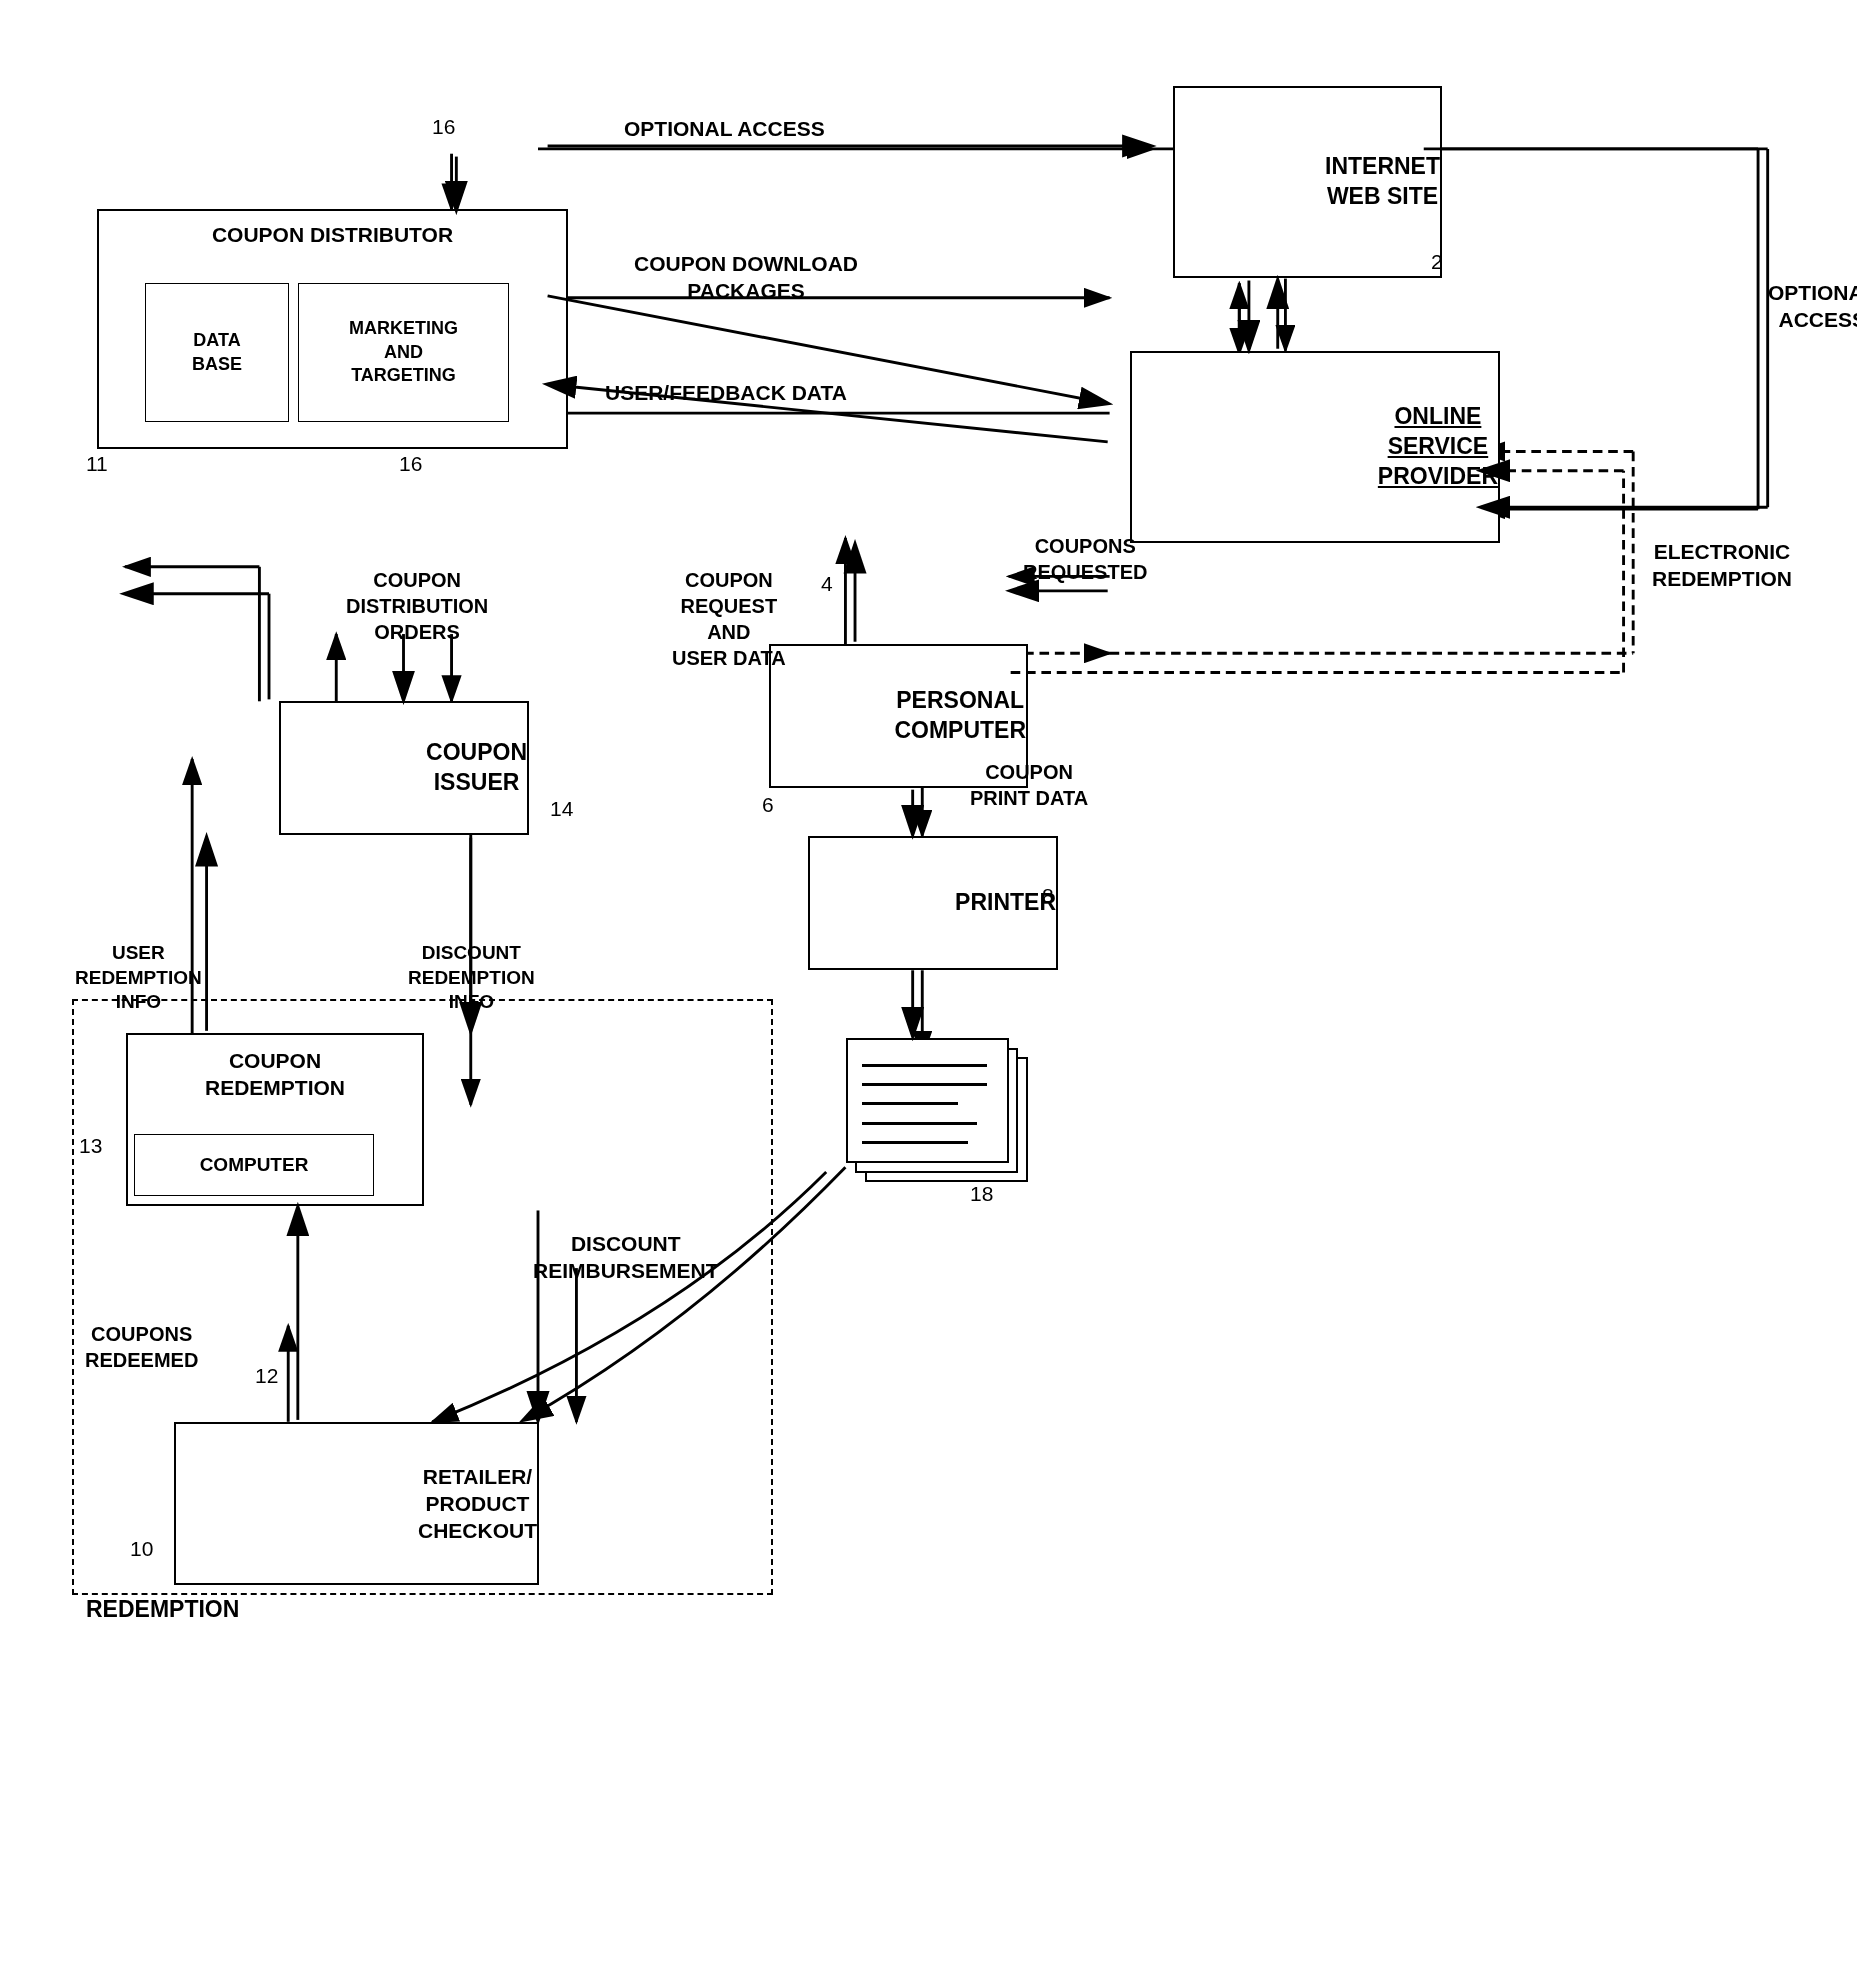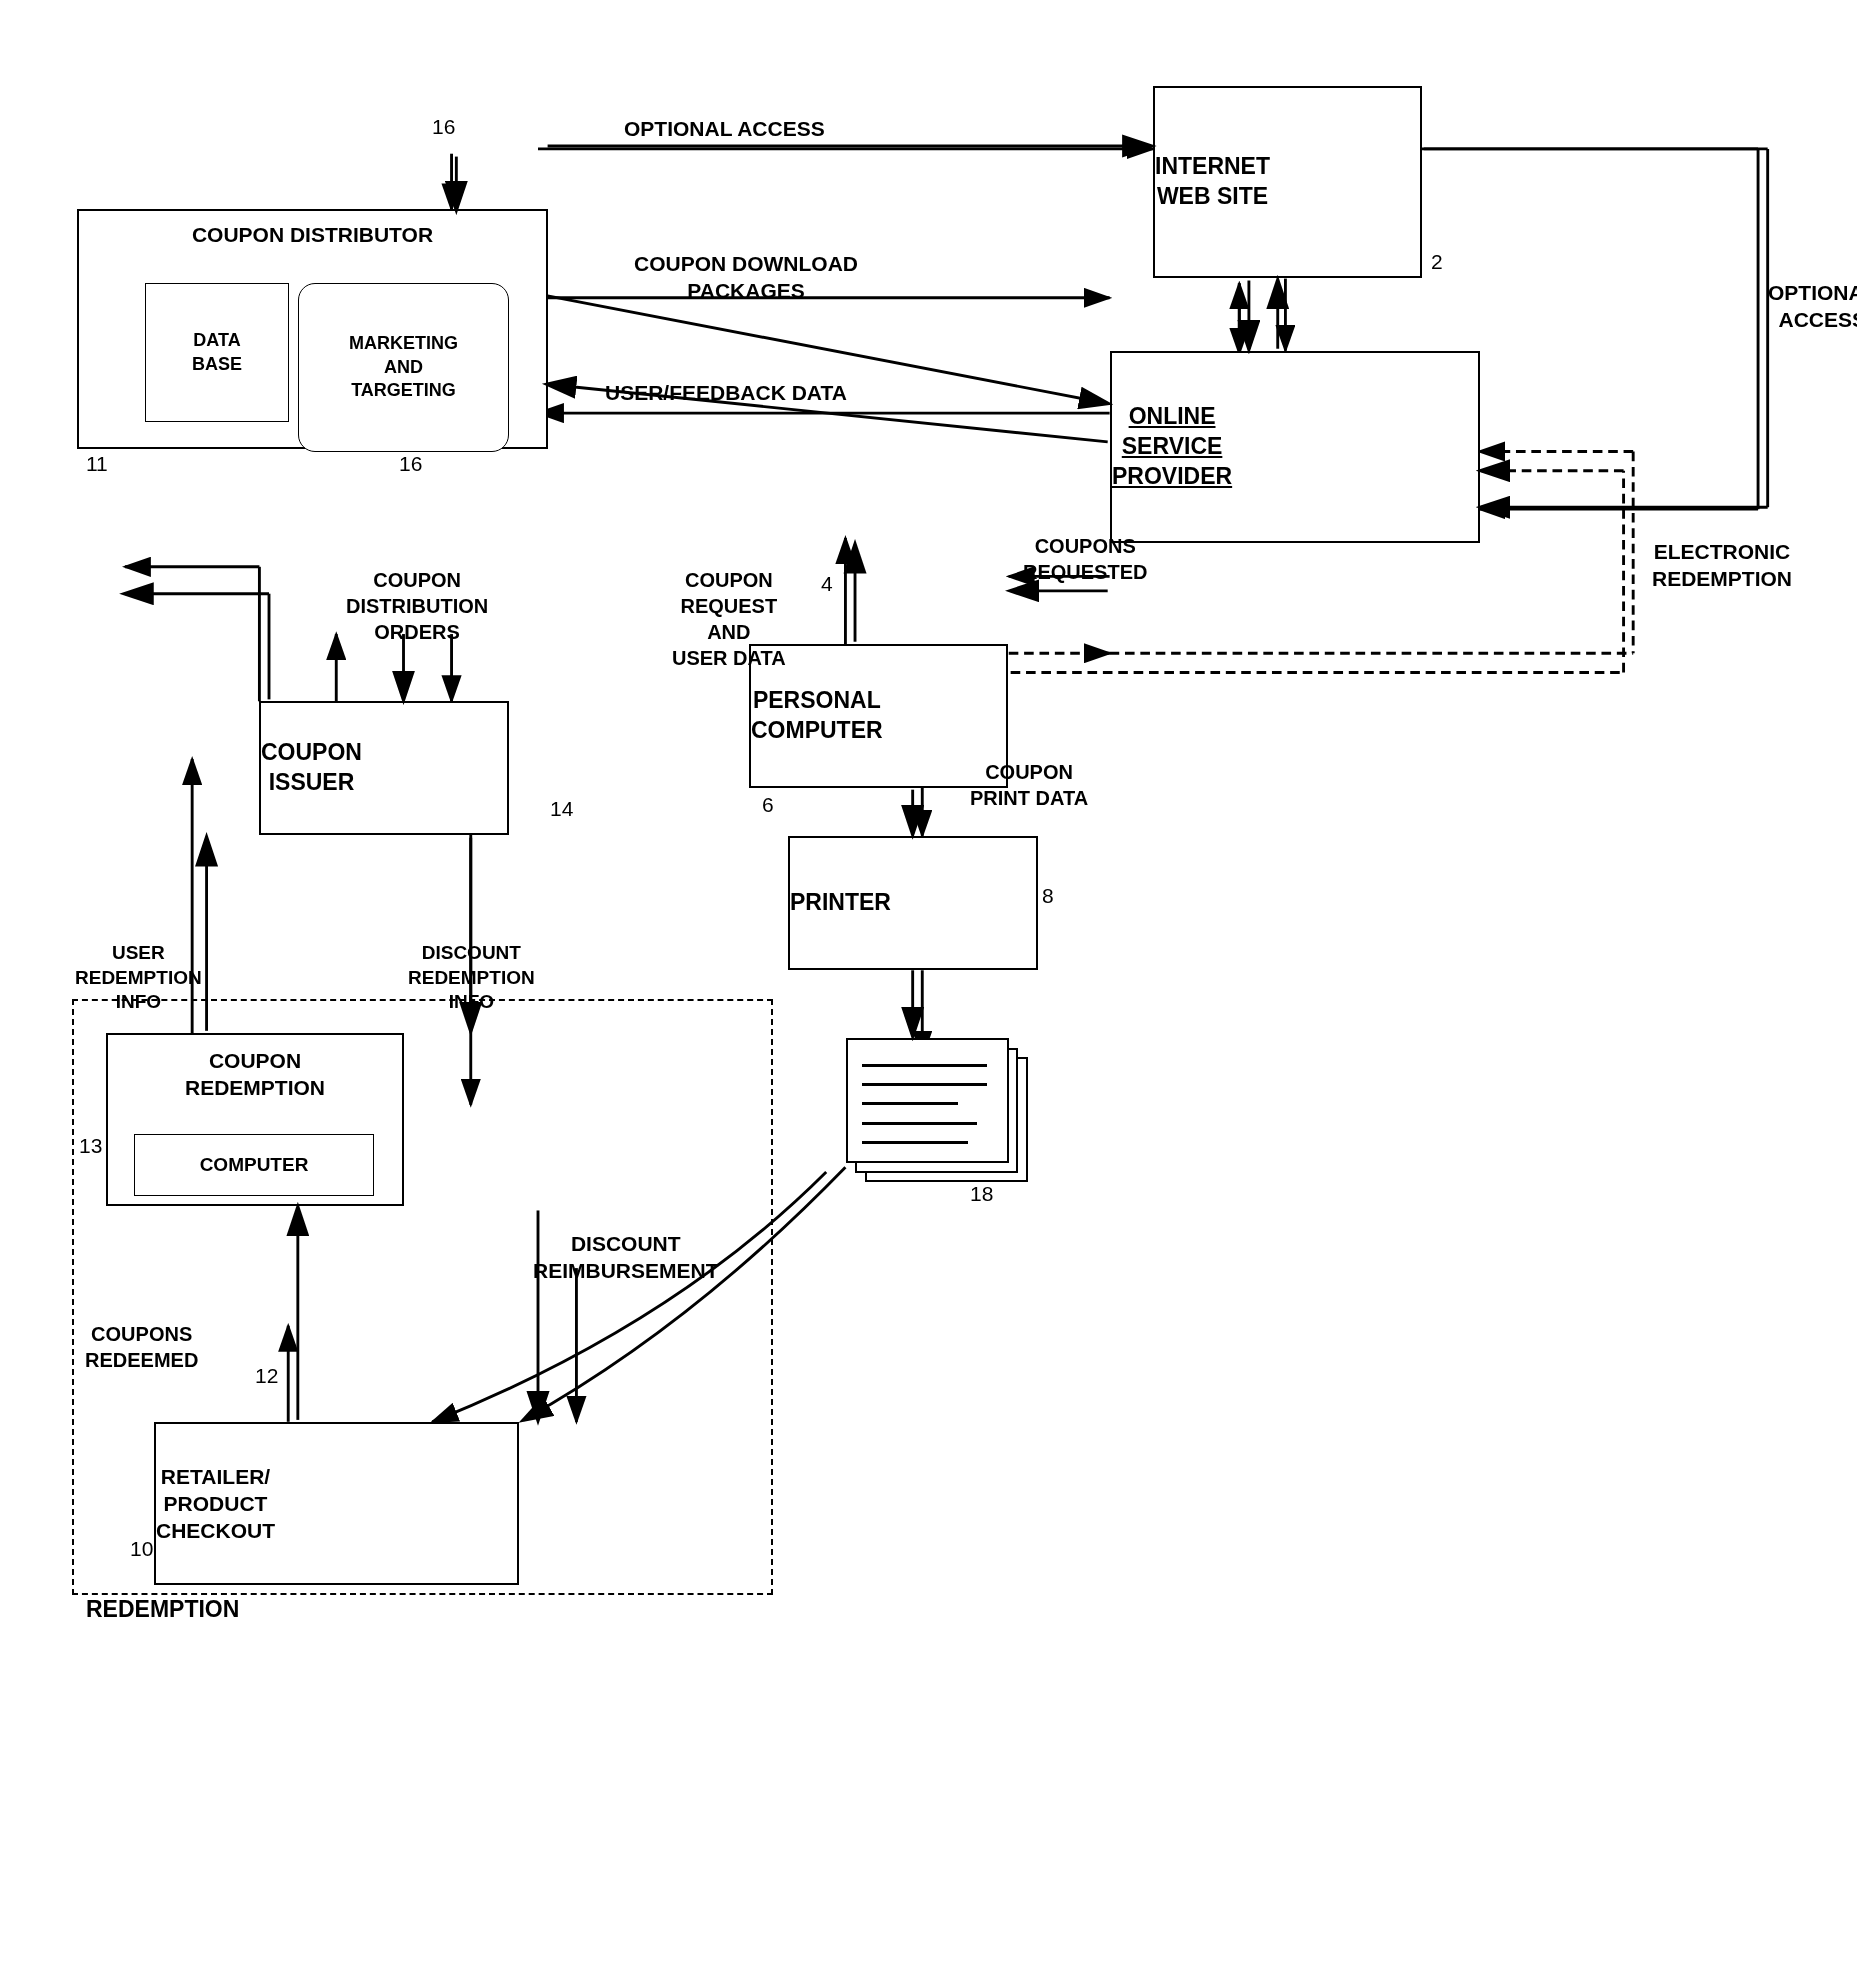--- a/index.html
+++ b/index.html
@@ -16,25 +16,26 @@
       top: 0; left: 0;
       width: 1858px;
       height: 1979px;
     }
     .box {
       position: absolute;
       border: 2.9px solid #000;
       background: #fff;
       display: flex;
       align-items: center;
-      justify-content: flex-start;
+      justify-content: flex-end;
       text-align: center;
       font-size: 21px;
       font-weight: bold;
       line-height: 1.3;
+      margin-left: 20px;
     }
     .box-inner {
       position: absolute;
       border: 1.9px solid #000;
       background: #fff;
       display: flex;
       align-items: center;
       justify-content: center;
       text-align: center;
       font-size: 18px;
@@ -141,21 +142,21 @@
   </div>
 
   <div class="box" style="left:77px; top:209px; width:471px; height:240px; font-size:21px; align-items:flex-start; padding-top:7.7px; padding-left:9.6px;">
     <span style="position:absolute;top:9.6px;left:0;width:100%;text-align:center;">COUPON DISTRIBUTOR</span>
   </div>
 
   <div class="box-inner" style="left:106px; top:283px; width:144px; height:139px;margin-left:39px;">
     <span>DATA<br>BASE</span>
   </div>
 
-  <div class="box-inner" style="left:298px; top:283px; width:211px; height:169px;border-radius:17px;">
+  <div class="box-inner" style="left:298px; top:283px; width:211px; height:139px;">
     <span>MARKETING<br>AND<br>TARGETING</span>
   </div>
 
   <div class="number-label" style="left:86px; top:452px;">11</div>
 
   <div class="number-label" style="left:399px; top:452px;">16</div>
 
   <div class="number-label" style="left:432px; top:115px;">16</div>
 
   <div class="box" style="left:259px; top:701px; width:250px; height:134px; font-size:23px;">

